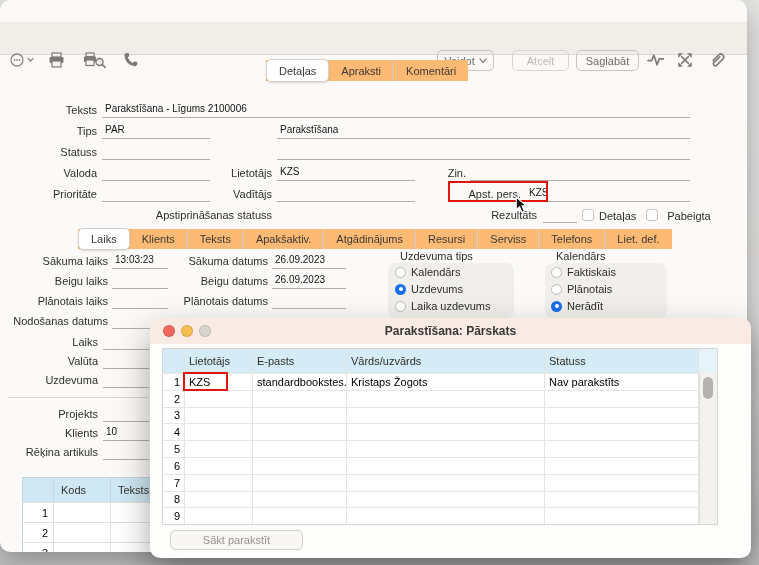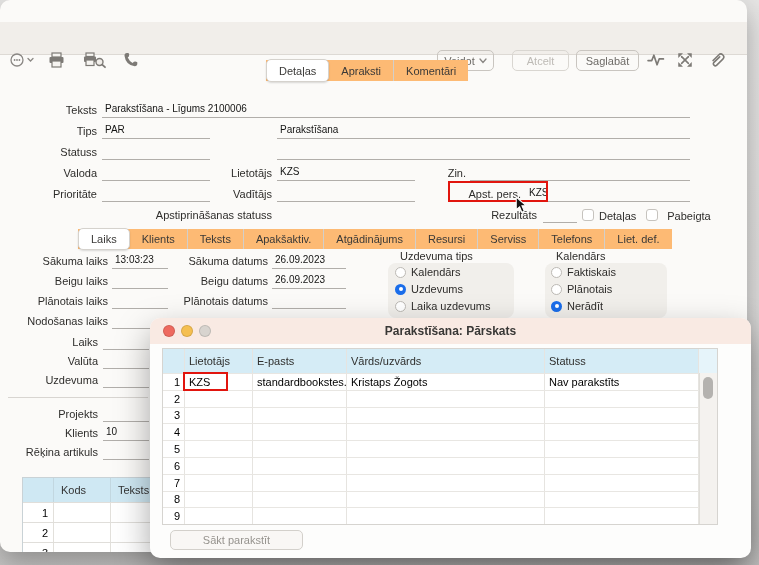--- a/index.html
+++ b/index.html
@@ -223,21 +223,21 @@
   <div class="lbl" style="left:8px;top:275px;width:100px">Beigu laiks</div>
   <div class="val" style="left:112px;top:274px;width:56px"></div>
   <div class="lbl" style="left:172px;top:275px;width:96px">Beigu datums</div>
   <div class="val" style="left:272px;top:274px;width:74px">26.09.2023</div>
 
   <div class="lbl" style="left:8px;top:295px;width:100px">Plānotais laiks</div>
   <div class="val" style="left:112px;top:294px;width:56px"></div>
   <div class="lbl" style="left:172px;top:295px;width:96px">Plānotais datums</div>
   <div class="val" style="left:272px;top:294px;width:74px"></div>
 
-  <div class="lbl" style="left:8px;top:315px;width:100px">Nodošanas laiks</div>
+  <div class="lbl" style="left:8px;top:315px;width:100px">Nodošanas datums</div>
   <div class="val" style="left:112px;top:314px;width:56px"></div>
 
   <div class="lbl" style="left:8px;top:336px;width:90px">Laiks</div>
   <div class="val" style="left:103px;top:335px;width:46px"></div>
   <div class="lbl" style="left:8px;top:355px;width:90px">Valūta</div>
   <div class="val" style="left:103px;top:354px;width:46px"></div>
   <div class="lbl" style="left:8px;top:374px;width:90px">Uzdevuma</div>
   <div class="val" style="left:103px;top:373px;width:46px"></div>
 
   <div class="divider" style="left:8px;top:397px;width:140px"></div>

